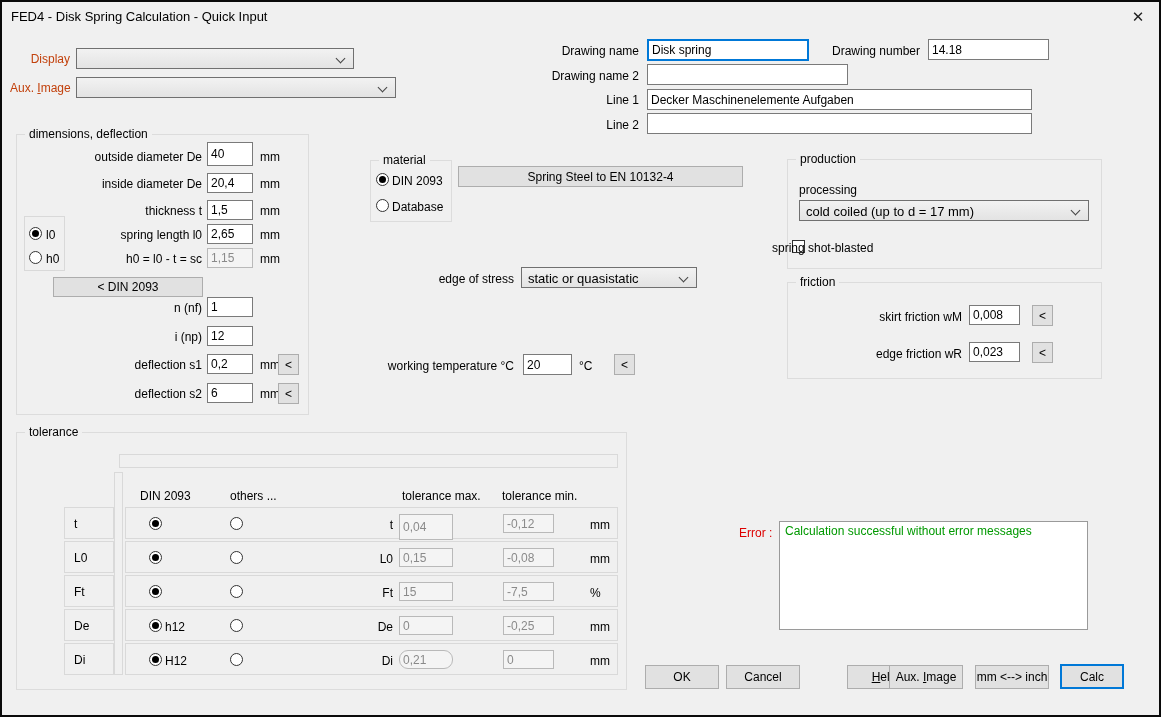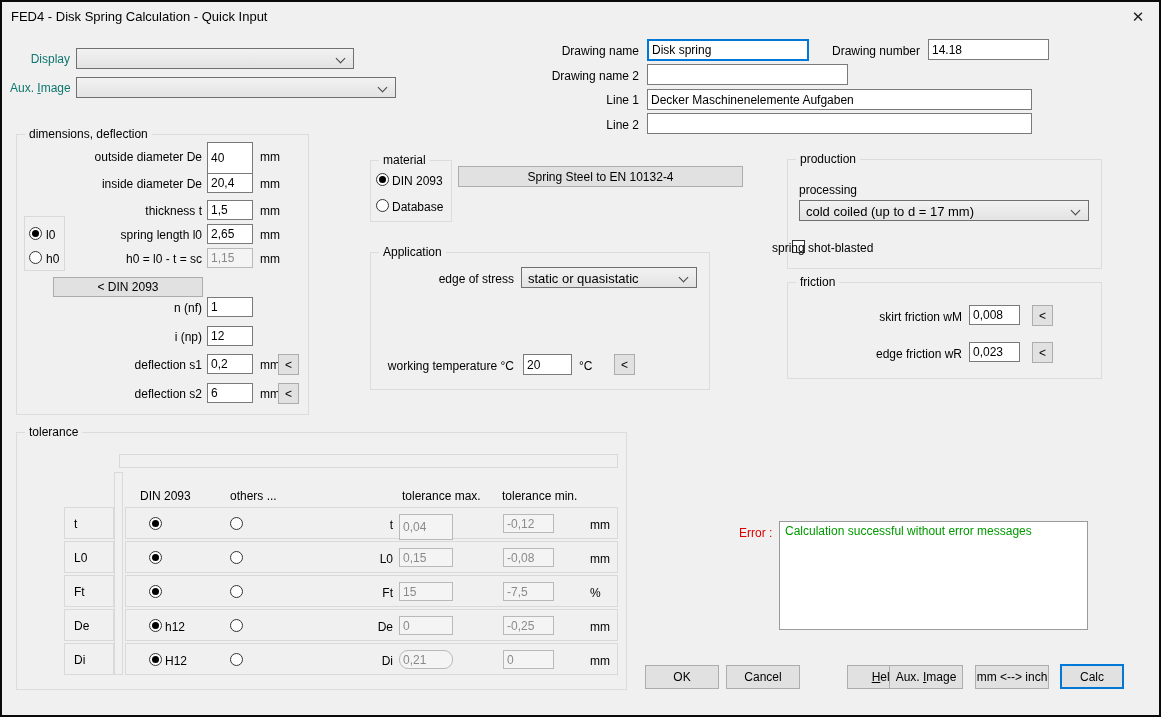--- a/index.html
+++ b/index.html
@@ -4,21 +4,21 @@
 <style>
   * { margin:0; padding:0; box-sizing:border-box; }
   html,body { background:#888; }
   body { font-family:"Liberation Sans", sans-serif; font-size:12px; color:#000; }
   #window {
     position:relative; width:1161px; height:717px;
     background:#f0f0f0; border:2px solid #0a0a0a; overflow:hidden;
   }
   .lbl { position:absolute; white-space:nowrap; line-height:14px; }
   .r { text-align:right; }
-  .magenta { color:#0f766e; }
+  .magenta { color:#c2410c; }
   .red { color:#dd0000; }
   .u { text-decoration:underline; }
   
   #titlebar { position:absolute; left:0; top:0; width:100%; height:28px; background:#f0f0f0; }
   #title { position:absolute; left:9px; top:7px; font-size:13px; white-space:nowrap; }
   #closebtn { position:absolute; right:4px; top:2px; width:34px; height:25px; text-align:center;
               line-height:25px; font-size:15px; color:#222; cursor:default; }
   
   .inp { position:absolute; border:1px solid #7a7a7a; background:#fff; font-family:"Liberation Sans",sans-serif;
          font-size:12px; padding:0 3px; color:#000; outline:none; }
@@ -79,21 +79,21 @@
 
   <span class="lbl r" style="left:580px; top:91px; width:57px;">Line 1</span>
   <input class="inp" style="left: 645px; top: 87px; width: 385px; height: 21px;" value="Decker Maschinenelemente Aufgaben">
   <span class="lbl r" style="left:580px; top:116px; width:57px;">Line 2</span>
   <input class="inp" style="left: 645px; top: 111px; width: 385px; height: 21px;" value="">
 
   <div class="group" style="left:14px; top:132px; width:293px; height:281px;">
     <span class="legend">dimensions, deflection</span>
   </div>
   <span class="lbl r" style="left:30px; top:148px; width:170px;">outside diameter De</span>
-  <input class="inp" style="left: 205px; top: 140px; width: 46px; height: 32px;" value="40">
+  <input class="inp" style="left: 205px; top: 140px; width: 46px; height: 24px;" value="40">
   <span class="lbl" style="left:258px; top:148px;">mm</span>
 
   <span class="lbl r" style="left:30px; top:175px; width:170px;">inside diameter De</span>
   <input class="inp" style="left: 205px; top: 171px; width: 46px; height: 20px;" value="20,4">
   <span class="lbl" style="left:258px; top:175px;">mm</span>
 
   <span class="lbl r" style="left:30px; top:202px; width:170px;">thickness t</span>
   <input class="inp" style="left: 205px; top: 198px; width: 46px; height: 20px;" value="1,5">
   <span class="lbl" style="left:258px; top:202px;">mm</span>
 
@@ -131,23 +131,20 @@
 
   <div class="group" style="left:368px; top:158px; width:82px; height:62px;">
     <span class="legend">material</span>
   </div>
   <span class="radio on" style="left:374px; top:171px;"></span>
   <span class="lbl" style="left:390px; top:172px;">DIN 2093</span>
   <span class="radio" style="left:374px; top:197px;"></span>
   <span class="lbl" style="left:390px; top:198px;">Database</span>
   <button class="btn" style="left:456px; top:164px; width:285px; height:21px;">Spring Steel to EN 10132-4</button>
 
-  <div class="group" style="left:368px; top:250px; width:340px; height:138px;">
-    <span class="legend">Application</span>
-  </div>
   <span class="lbl r" style="left:400px; top:270px; width:112px;">edge of stress</span>
   <div class="combo" style="left:519px; top:265px; width:176px; height:21px;">
     <span>static or quasistatic</span>
     <span class="chev"></span>
   </div>
   <span class="lbl r" style="left:379px; top:357px; width:133px;">working temperature °C</span>
   <input class="inp" style="left: 521px; top: 352px; width: 49px; height: 21px;" value="20">
   <span class="lbl" style="left:577px; top:357px;">°C</span>
   <button class="btn" style="left:612px; top:352px; width:21px; height:21px;">&lt;</button>
 

